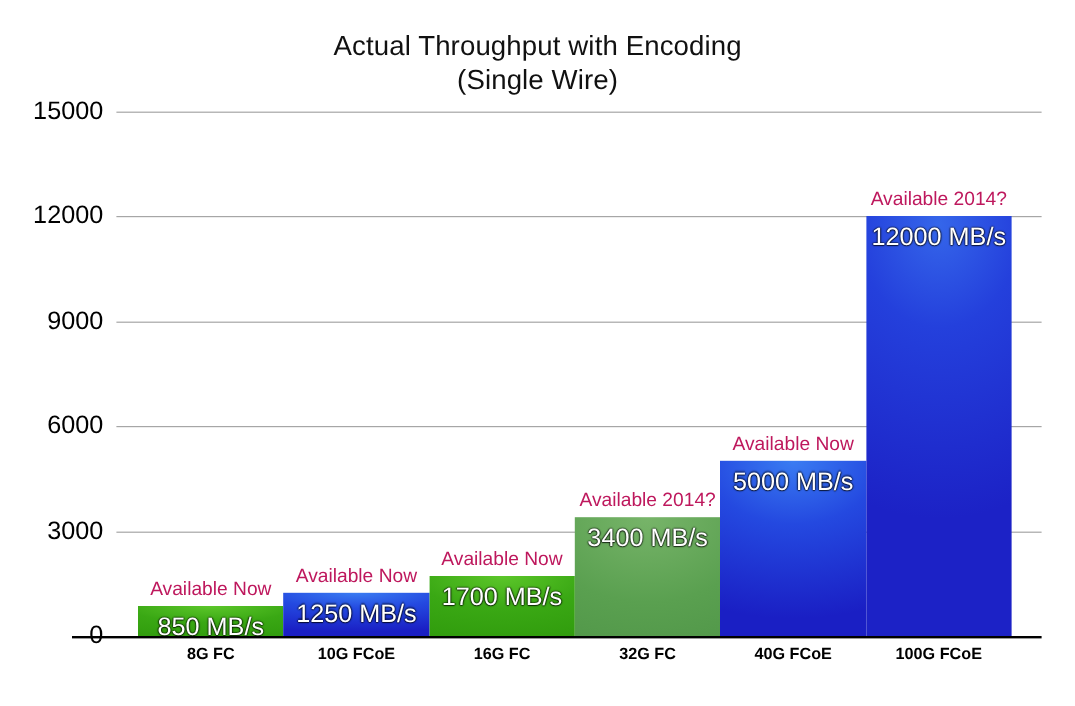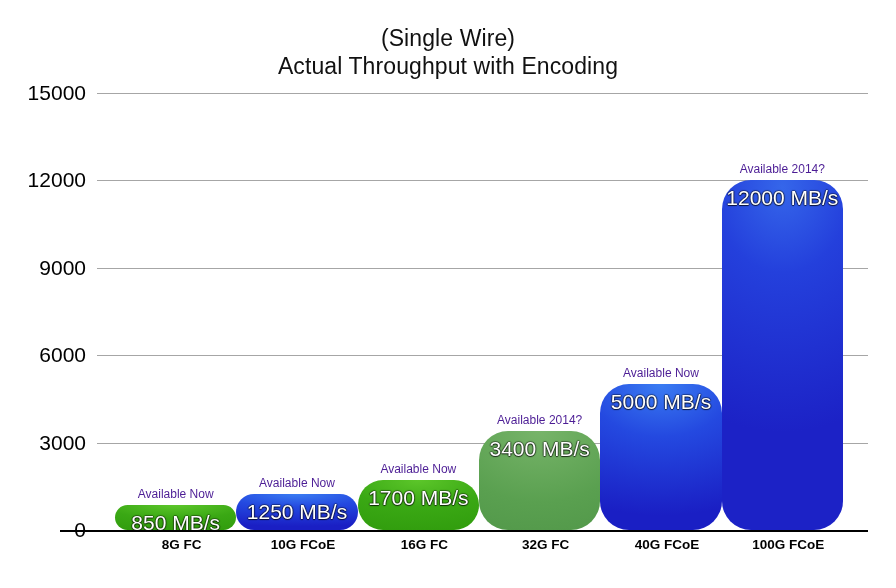--- a/index.html
+++ b/index.html
@@ -93,21 +93,20 @@
     position: absolute;
     bottom: 58px;  
     width: 121.33px;
   }
   .bar {
     position: absolute;
     left: 0;
     bottom: 0;
     width: 100%;
     box-sizing: border-box;
-    border-radius: 29px;
   }
   .bar.green-bright {
     background:
       radial-gradient(ellipse 130% 120% at 50% 0%, #5cc62a 0%, #3aa814 45%, #2f9a0c 100%);
   }
   .bar.green-muted {
     background:
       radial-gradient(ellipse 140% 130% at 50% 0%, #77b469 0%, #5aa050 55%, #4f9547 100%);
   }
   .bar.blue-bright {
@@ -135,29 +134,29 @@
     white-space: nowrap;
   }
 
   .bar-note {
     position: absolute;
     left: 0;
     width: 100%;
     bottom: 100%;
     margin-bottom: 4px;
     text-align: center;
-    font-size: 12px;
-    color: #4c1d95;
+    font-size: 16px;
+    color: #be185d;
     white-space: nowrap;
   }
 
   
   .cats-layer {
     position: absolute;
-    left: 121px;
+    left: 115px;
     top: 537px;
     width: 728px;
     height: 26px;
   }
   .cat-label {
     position: absolute;
     top: 0;
     width: 121.33px;
     text-align: center;
     font-size: 13.5px;
@@ -165,22 +164,22 @@
     color: #000000;
     white-space: nowrap;
   }
 </style>
 </head>
 <body>
 
 <div id="chart-root">
 
   <div class="title-block">
+    <div class="title-line">Actual Throughput with Encoding</div>
     <div class="title-line">(Single Wire)</div>
-    <div class="title-line">Actual Throughput with Encoding</div>
   </div>
 
   <div class="ytick-wrap" id="ytick-wrap">
       <div class="ytick-label" style="top: 530px;">0</div>
       <div class="ytick-label" style="top: 442.6px; margin-left: 20px;">3000</div>
       <div class="ytick-label" style="top: 355.2px;">6000</div>
       <div class="ytick-label" style="top: 267.8px;">9000</div>
       <div class="ytick-label" style="top: 180.4px;">12000</div>
       <div class="ytick-label" style="top: 93px;">15000</div>
     </div>

